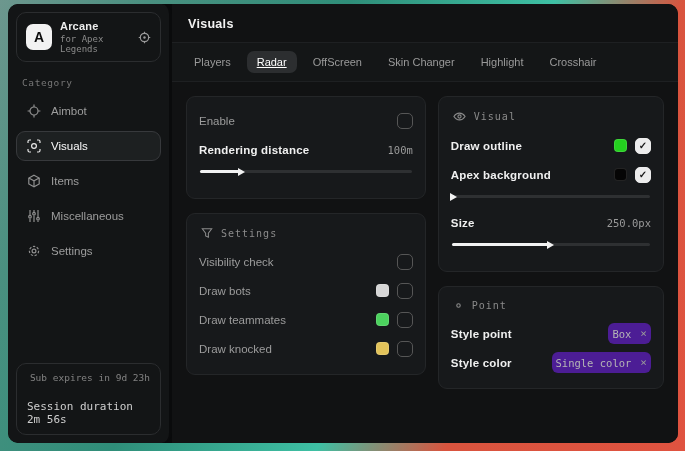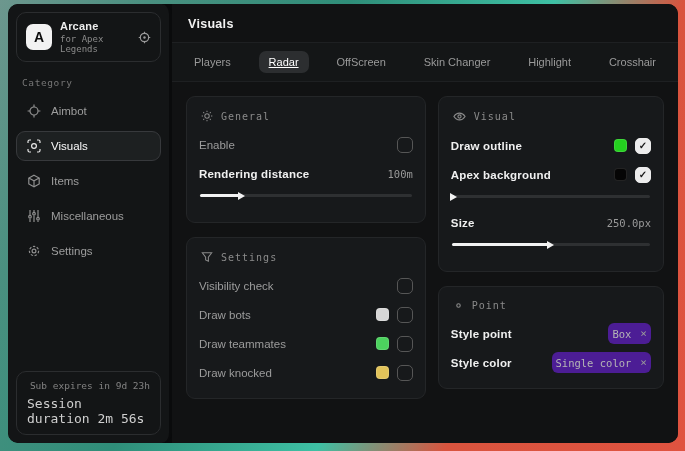--- a/index.html
+++ b/index.html
@@ -43,28 +43,28 @@
   }
   .nav-item .nicon { display:flex; color:#8f8f8f; }
   .nav-item.active { background:#1d2021; border-color:#37393c; color:#fafafa; }
   .nav-item.active .nicon { color:#e8e8e8; }
   .sidebar-spacer { flex:1; }
   .session-card {
     border:1px solid #2b2d2f; border-radius:10px; padding:8px 10px;
     font-family:"DejaVu Sans Mono", monospace;
   }
   .session-line1 { color:#828282; font-size:9.5px;text-align:right; }
-  .session-line2 { color:#cfcfcf; font-size:13px; margin-top:5px; }
+  .session-line2 { color:#cfcfcf; font-size:11px; margin-top:17px; }
   
   .main { flex:1; background:#111213; display:flex; flex-direction:column; }
   .main-header { padding:13px 16px 11px; border-bottom:1px solid #1e2022; }
   .main-title { color:#f2f2f2; font-size:12.5px; font-weight:bold; letter-spacing:.3px; }
   .tabbar {
     display:flex; align-items:center; gap:6px; padding:8px 12px;
-    background:#141617; border-bottom:1px solid #1e2022;justify-content:space-between;
+    background:#141617; border-bottom:1px solid #1e2022;
   }
   .tab { color:#9a9a9a; font-size:11px; padding:5px 10px; border-radius:7px; cursor:default; }
   .tab.active { background:#2c2e30; color:#ffffff;text-decoration:underline; }
   .content {
     flex:1; padding:14px; display:grid; grid-template-columns:1.06fr 1fr; gap:12px;
     align-items:start; align-content:start;
   }
   .col { display:flex; flex-direction:column; gap:14px; }
   .panel {
     background:#17191b; border:1px solid #242628; border-radius:9px; padding:11px 12px 13px;
@@ -195,29 +195,20 @@
       <div class="tab">Skin Changer</div>
       <div class="tab">Highlight</div>
       <div class="tab">Crosshair</div>
     </div>
 
     <div class="content">
 
       <div class="col">
 
         <div class="panel">
-          <div class="panel-header">
-            <span class="picon">
-              <svg width="12" height="12" viewBox="0 0 14 14" fill="none" stroke="currentColor" stroke-width="1.2">
-                <circle cx="7" cy="7" r="2.6"></circle>
-                <path d="M7 .8v1.6 M7 11.6v1.6 M.8 7h1.6 M11.6 7h1.6 M2.6 2.6l1.2 1.2 M10.2 10.2l1.2 1.2 M11.4 2.6l-1.2 1.2 M3.8 10.2 2.6 11.4"></path>
-              </svg>
-            </span>
-            <span>General</span>
-          </div>
           <div class="row">
             <span class="lbl-dim">Enable</span>
             <span class="checkbox"></span>
           </div>
           <div class="row">
             <span class="lbl-strong">Rendering distance</span>
             <span class="val">100m</span>
           </div>
           <div class="slider">
             <span class="track"></span>

